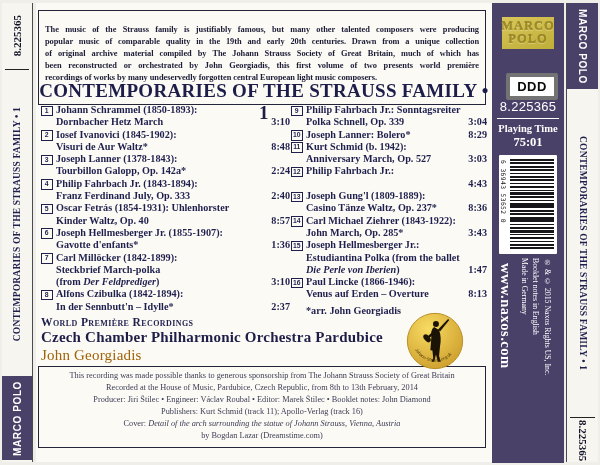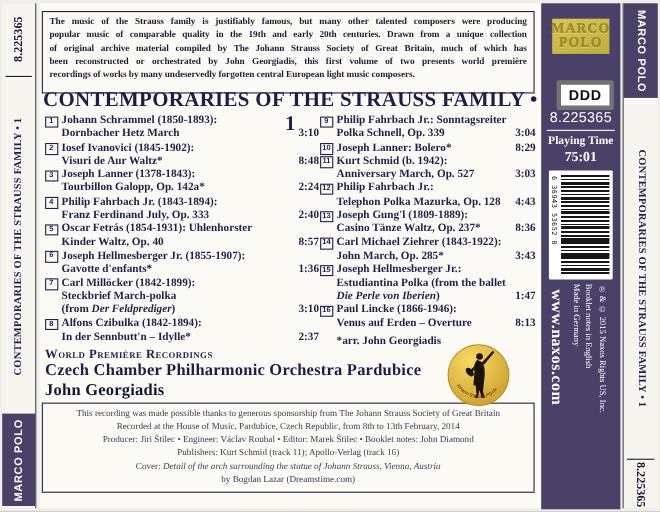--- a/index.html
+++ b/index.html
@@ -10,37 +10,37 @@
   .cell{display:flex;align-items:center;justify-content:center;position:absolute;left:0;width:100%;}
   .vup{writing-mode:vertical-rl;transform:rotate(180deg);white-space:nowrap;}
   .vdn{writing-mode:vertical-rl;white-space:nowrap;}
   .sl-cat{top:2px;height:62px;font-weight:bold;font-size:11px;color:#14142a;}
   .sl-div{position:absolute;top:66px;left:3px;right:3px;border-top:1.5px solid #222;}
   .sl-title{top:69px;height:304px;font-weight:bold;font-size:9.5px;letter-spacing:0.2px;color:#1f1f4e;}
   .sl-brand{bottom:2px;height:84px;background:#4a4168;color:#fff;font-family:"Liberation Sans",sans-serif;font-weight:bold;font-size:10px;letter-spacing:0.6px;}
 
   
   .main{position:absolute;left:36px;top:3px;width:456px;height:459px;background:#fbfaf5;}
-  .introbox{position:absolute;left:2px;top:7px;right:6px;height:67px;border:1.5px solid #23233a;padding:3px 6px;overflow:hidden;}
+  .introbox{position:absolute;left:2px;top:7px;right:6px;height:67px;border:1.5px solid #23233a;padding:13px 6px;overflow:hidden;}
   .intro-line{font-weight:bold;font-size:8.4px;line-height:12.1px;color:#1c1c36;white-space:nowrap;text-align:justify;text-align-last:justify;letter-spacing:-0.05px;}
   .intro-line.last{text-align-last:left;}
   .albumtitle{position:absolute;top:77px;left:0;width:100%;text-align:center;font-weight:bold;font-size:19px;letter-spacing:0.3px;color:#1d1d4a;}
 
   .colL{position:absolute;left:5px;top:101px;width:249px;}
   .colR{position:absolute;left:255px;top:101px;width:196px;}
   .track{position:relative;padding-left:15px;font-weight:bold;font-size:10.2px;line-height:12.3px;color:#1f1f4e;}
   .num{position:absolute;left:0;top:1.5px;min-width:8.5px;height:8.5px;line-height:8.5px;border:1px solid #1f1f4e;font-family:"Liberation Sans",sans-serif;font-weight:bold;font-size:6.8px;text-align:center;padding:0 0.5px;color:#1f1f4e;}
   .trow{display:flex;white-space:nowrap;}
   .ttime{margin-left:auto;padding-left:4px;}
   .arrnote{margin-top:4px;padding-left:15px;font-weight:bold;font-size:10.2px;color:#1f1f4e;}
   em{font-style:italic;}
 
   .premiere{position:absolute;left:5px;top:313px;font-variant:small-caps;font-weight:600;font-size:11.5px;letter-spacing:0.4px;color:#1f1f4e;}
   .orchestra{position:absolute;left:5px;top:326px;font-weight:bold;font-size:15px;letter-spacing:0.2px;color:#1d1d48;white-space:nowrap;}
-  .conductor{position:absolute;left:5px;top:344px;font-weight:bold;font-size:15px;letter-spacing:0.2px;color:#0f172a;}
+  .conductor{position:absolute;left:5px;top:344px;font-weight:normal;font-size:15px;letter-spacing:0.2px;color:#a16207;}
   .stamp{position:absolute;left:370px;top:309px;width:58px;height:58px;z-index:5;}
 
   .creditsbox{position:absolute;left:2px;top:363px;right:6px;height:77px;border:1.5px solid #23233a;text-align:center;padding-top:3px;overflow:hidden;}
   .credit-line{font-size:8.3px;line-height:11.9px;color:#3c3c55;white-space:nowrap;}
 
   
   .panel{position:absolute;left:492px;top:3px;width:72px;height:460px;background:#4a4168;}
   .goldbox{position:absolute;left:10px;top:14px;width:52px;height:32px;background:linear-gradient(160deg,#d8c65a,#bfae38);display:flex;flex-direction:column;align-items:center;justify-content:center;}
   .gl{font-weight:bold;font-size:12.5px;line-height:13px;letter-spacing:1px;color:#9d8b23;text-shadow:0 1px 0 rgba(255,255,255,0.3),0 -1px 0 rgba(90,75,10,0.5);}
   .dddbox{position:absolute;left:14px;top:70px;width:44px;height:19px;background:#fff;border:4px solid #737373;border-radius:2px;display:flex;align-items:center;justify-content:center;font-family:"Liberation Sans",sans-serif;font-weight:bold;font-size:13px;letter-spacing:0.5px;color:#0a0a0a;}
@@ -207,21 +207,20 @@
             <span class="ttext"><span>Anniversary March, Op. 527</span></span>
             <span class="ttime">3:03</span>
           </div>
         </div>
         <div class="track">
           <span class="num">12</span>
           <div class="trow">
             <span class="ttext"><span>Philip Fahrbach Jr.:</span></span>
           </div>
           <div class="trow">
-            <span class="ttext"><span>Telephon Polka Mazurka, Op. 128</span></span>
             <span class="ttime">4:43</span>
           </div>
         </div>
         <div class="track">
           <span class="num">13</span>
           <div class="trow">
             <span class="ttext"><span>Joseph Gung'l (1809-1889):</span></span>
           </div>
           <div class="trow">
             <span class="ttext"><span>Casino Tänze Waltz, Op. 237*</span></span>

